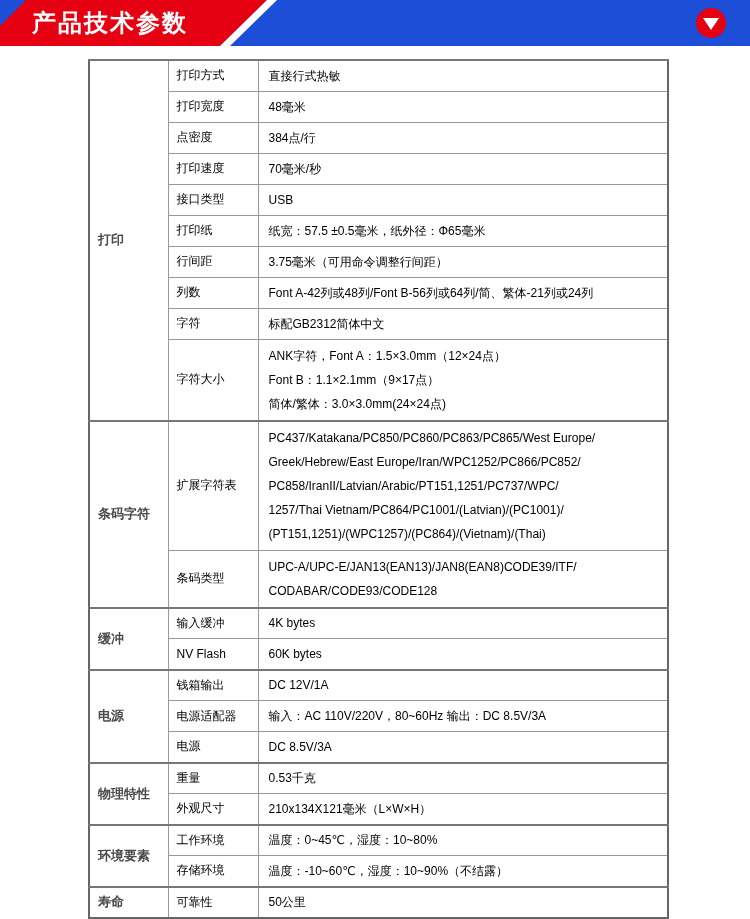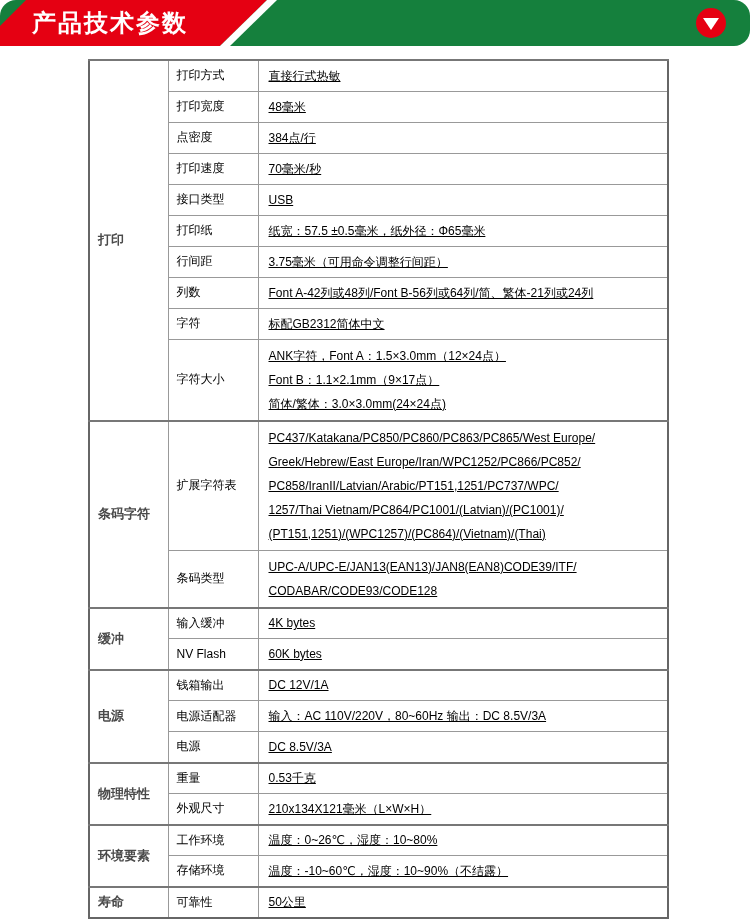--- a/index.html
+++ b/index.html
@@ -3,21 +3,21 @@
 <meta charset="utf-8">
 <style>
   * { margin:0; padding:0; box-sizing:border-box; }
   html,body { background:#ffffff; }
   body {
     width:750px; height:919px; position:relative; overflow:hidden;
     font-family:"Liberation Sans","DejaVu Sans",sans-serif;
   }
 
   
-  .banner { position:relative; width:750px; height:46px; background:#15803d;border-radius:16px; }
+  .banner { position:relative; width:750px; height:46px; background:#1d4ed8; }
   .banner-red {
     position:absolute; inset:0; background:#e50012;
     clip-path:polygon(26px 0, 267px 0, 220px 100%, 0 100%, 0 26px);
   }
   .banner-stripe {
     position:absolute; inset:0; background:#ffffff;
     clip-path:polygon(267px 0, 277px 0, 230px 100%, 220px 100%);
   }
   .banner-title {
     position:absolute; left:32px; top:0; line-height:46px;
@@ -44,21 +44,21 @@
   col.c-name { width:90px; }
   col.c-val  { width:410px; }
   td {
     border:1px solid #999999;
     font-size:12px; color:#000000; vertical-align:middle;
     height:31px; overflow:hidden;
   }
   tr.group-start td { border-top:2px solid #777777; }
   td.cat  { font-weight:bold; color:#4a4a4a; font-size:13px; padding-left:8px; }
   td.name { padding-left:8px; }
-  td.val  { padding-left:10px; white-space:pre-line; line-height:24px;text-decoration:underline; }
+  td.val  { padding-left:10px; white-space:pre-line; line-height:24px; }
   td.val.multi { padding-top:4px; padding-bottom:4px; height:auto; }
 </style>
 </head>
 <body>
 
 <div class="banner">
   <div class="banner-red"></div>
   <div class="banner-stripe"></div>
   <h1 class="banner-title">产品技术参数</h1>
   <div class="banner-icon">
@@ -163,21 +163,21 @@
       <td class="val">0.53千克</td>
     </tr>
     <tr>
       <td class="name">外观尺寸</td>
       <td class="val">210x134X121毫米（L×W×H）</td>
     </tr>
 
     <tr class="group-start">
       <td class="cat" rowspan="2">环境要素</td>
       <td class="name">工作环境</td>
-      <td class="val">温度：0~26℃，湿度：10~80%</td>
+      <td class="val">温度：0~45℃，湿度：10~80%</td>
     </tr>
     <tr>
       <td class="name">存储环境</td>
       <td class="val">温度：-10~60℃，湿度：10~90%（不结露）</td>
     </tr>
 
     <tr class="group-start">
       <td class="cat">寿命</td>
       <td class="name">可靠性</td>
       <td class="val">50公里</td>

